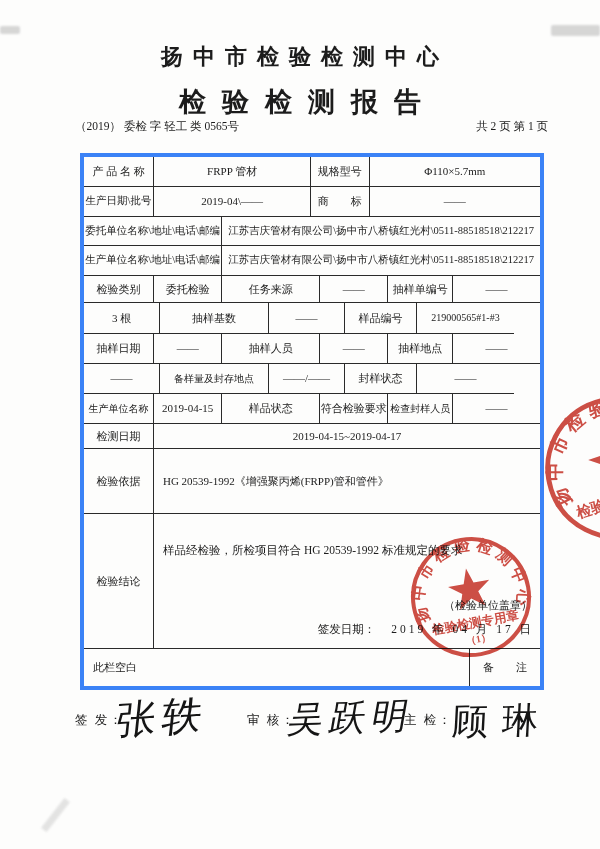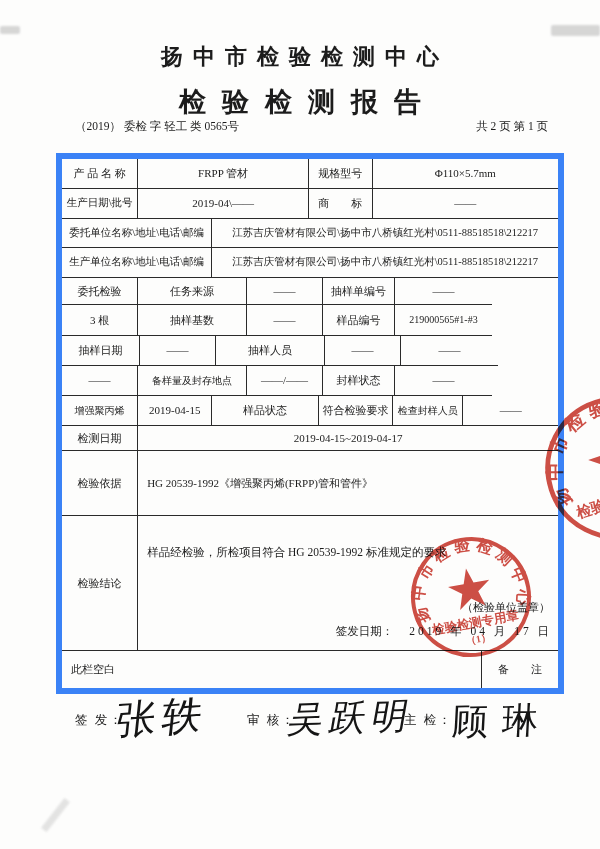--- a/index.html
+++ b/index.html
@@ -20,22 +20,22 @@
     text-align:center; font-size:27px; font-weight:bold;
     letter-spacing:16px; text-indent:16px;
   }
   .doc-line {
     position:absolute; top:119px; left:75px; right:52px;
     display:flex; justify-content:space-between;
     font-size:11.5px;
   }
   
   .rpt-table {
-    position:absolute; left:56px; top:153px; width:508px;
-    border:6px solid #3b82f6;
+    position:absolute; left:80px; top:153px; width:464px;
+    border:4px solid #3b82f6;
     box-sizing:border-box;
   }
   .tr { display:flex; }
   .td {
     box-sizing:border-box;
     border-right:1px solid #2a2a2a;
     border-bottom:1px solid #2a2a2a;
     display:flex; align-items:center; justify-content:center;
     font-size:11px; text-align:center; overflow:hidden;
     line-height:1.15;
@@ -105,53 +105,55 @@
       <div class="td small" style="width:154px">委托单位名称\地址\电话\邮编</div>
       <div class="td small" style="width:354px">江苏吉庆管材有限公司\扬中市八桥镇红光村\0511-88518518\212217</div>
     </div>
 
     <div class="tr" style="height:30px">
       <div class="td small" style="width:154px">生产单位名称\地址\电话\邮编</div>
       <div class="td small" style="width:354px">江苏吉庆管材有限公司\扬中市八桥镇红光村\0511-88518518\212217</div>
     </div>
 
     <div class="tr" style="height:27px">
+      <div class="td" style="width:78px">检验类别</div>
       <div class="td" style="width:76px">委托检验</div>
       <div class="td" style="width:109px">任务来源</div>
       <div class="td" style="width:76px">——</div>
       <div class="td" style="width:72px">抽样单编号</div>
       <div class="td" style="width:97px">——</div>
     </div>
 
     <div class="tr" style="height:31px">
       <div class="td" style="width:76px">3 根</div>
       <div class="td" style="width:109px">抽样基数</div>
       <div class="td" style="width:76px">——</div>
       <div class="td" style="width:72px">样品编号</div>
       <div class="td tiny" style="width:97px">219000565#1-#3</div>
     </div>
 
     <div class="tr" style="height:30px">
       <div class="td" style="width:78px">抽样日期</div>
       <div class="td" style="width:76px">——</div>
       <div class="td" style="width:109px">抽样人员</div>
       <div class="td" style="width:76px">——</div>
+      <div class="td" style="width:72px">抽样地点</div>
       <div class="td" style="width:97px">——</div>
     </div>
 
     <div class="tr" style="height:30px">
       <div class="td" style="width:76px">——</div>
       <div class="td tiny" style="width:109px">备样量及封存地点</div>
       <div class="td" style="width:76px">——/——</div>
       <div class="td" style="width:72px">封样状态</div>
       <div class="td" style="width:97px">——</div>
     </div>
 
     <div class="tr" style="height:30px">
-      <div class="td tiny" style="width:78px">增强聚丙烯</div>
+      <div class="td tiny" style="width:78px">生产单位名称</div>
       <div class="td" style="width:76px">2019-04-15</div>
       <div class="td" style="width:109px">样品状态</div>
       <div class="td" style="width:76px">符合检验要求</div>
       <div class="td tiny" style="width:72px">检查封样人员</div>
       <div class="td" style="width:97px">——</div>
     </div>
 
     <div class="tr" style="height:25px">
       <div class="td" style="width:78px">检测日期</div>
       <div class="td" style="width:430px">2019-04-15~2019-04-17</div>

